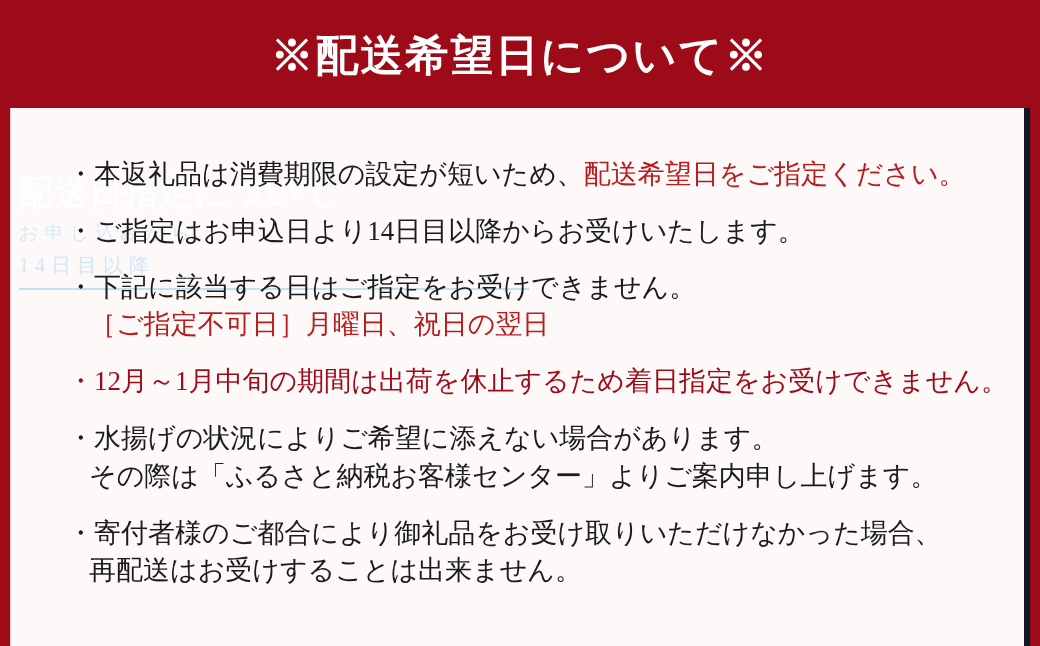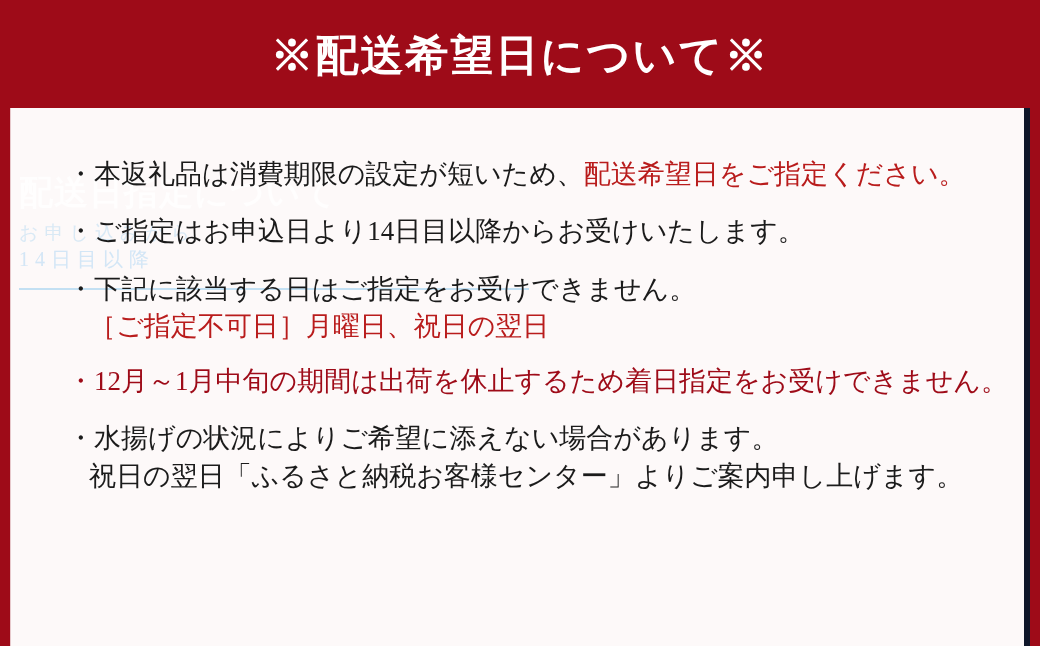--- a/index.html
+++ b/index.html
@@ -73,21 +73,21 @@
     letter-spacing: 6px;
     color: rgba(210,230,245,0.85);
     margin-top: 4px;
   }
   .ghost .g3 {
     display: block;
     font-size: 20px;
     font-weight: normal;
     letter-spacing: 6px;
     color: rgba(200,225,245,0.8);
-    margin-top: 0;
+    margin-top: 6px;
   }
   .ghost-rule {
     position: absolute;
     left: 8px;
     top: 180px;
     width: 510px;
     height: 2px;
     background: rgba(175,215,240,0.75);
   }
   .body-list {
@@ -110,20 +110,21 @@
   }
   .red {
     color: #b91c1c;
   }
   .line.red-line {
     color: #9e0b18;
     margin-top: 18px;
   }
   .tight {
     margin-bottom: 16px;
+    font-family: Liberation Mono, monospace;
   }
 </style>
 </head>
 <body>
 
 <div class="poster">
 
   <div class="header">
     <div class="header-title">※配送希望日について※</div>
   </div>
@@ -151,19 +152,23 @@
         <span>・</span><span>下記に該当する日はご指定をお受けできません。</span>
         <span class="sub red">［ご指定不可日］月曜日、祝日の翌日</span>
       </div>
 
       <div class="line red-line">
         <span>・</span><span>12月～1月中旬の期間は出荷を休止するため着日指定をお受けできません。</span>
       </div>
 
       <div class="line">
         <span>・</span><span>水揚げの状況によりご希望に添えない場合があります。</span>
-        <span class="sub">祝日の翌日「ふるさと納税お客様センター」よりご案内申し上げます。</span>
+        <span class="sub">その際は「ふるさと納税お客様センター」よりご案内申し上げます。</span>
       </div>
 
+      <div class="line">
+        <span>・</span><span>寄付者様のご都合により御礼品をお受け取りいただけなかった場合、</span>
+        <span class="sub">再配送はお受けすることは出来ません。</span>
+      </div>
 
     </div>
   </div>
 </div>
 
 </body></html>

